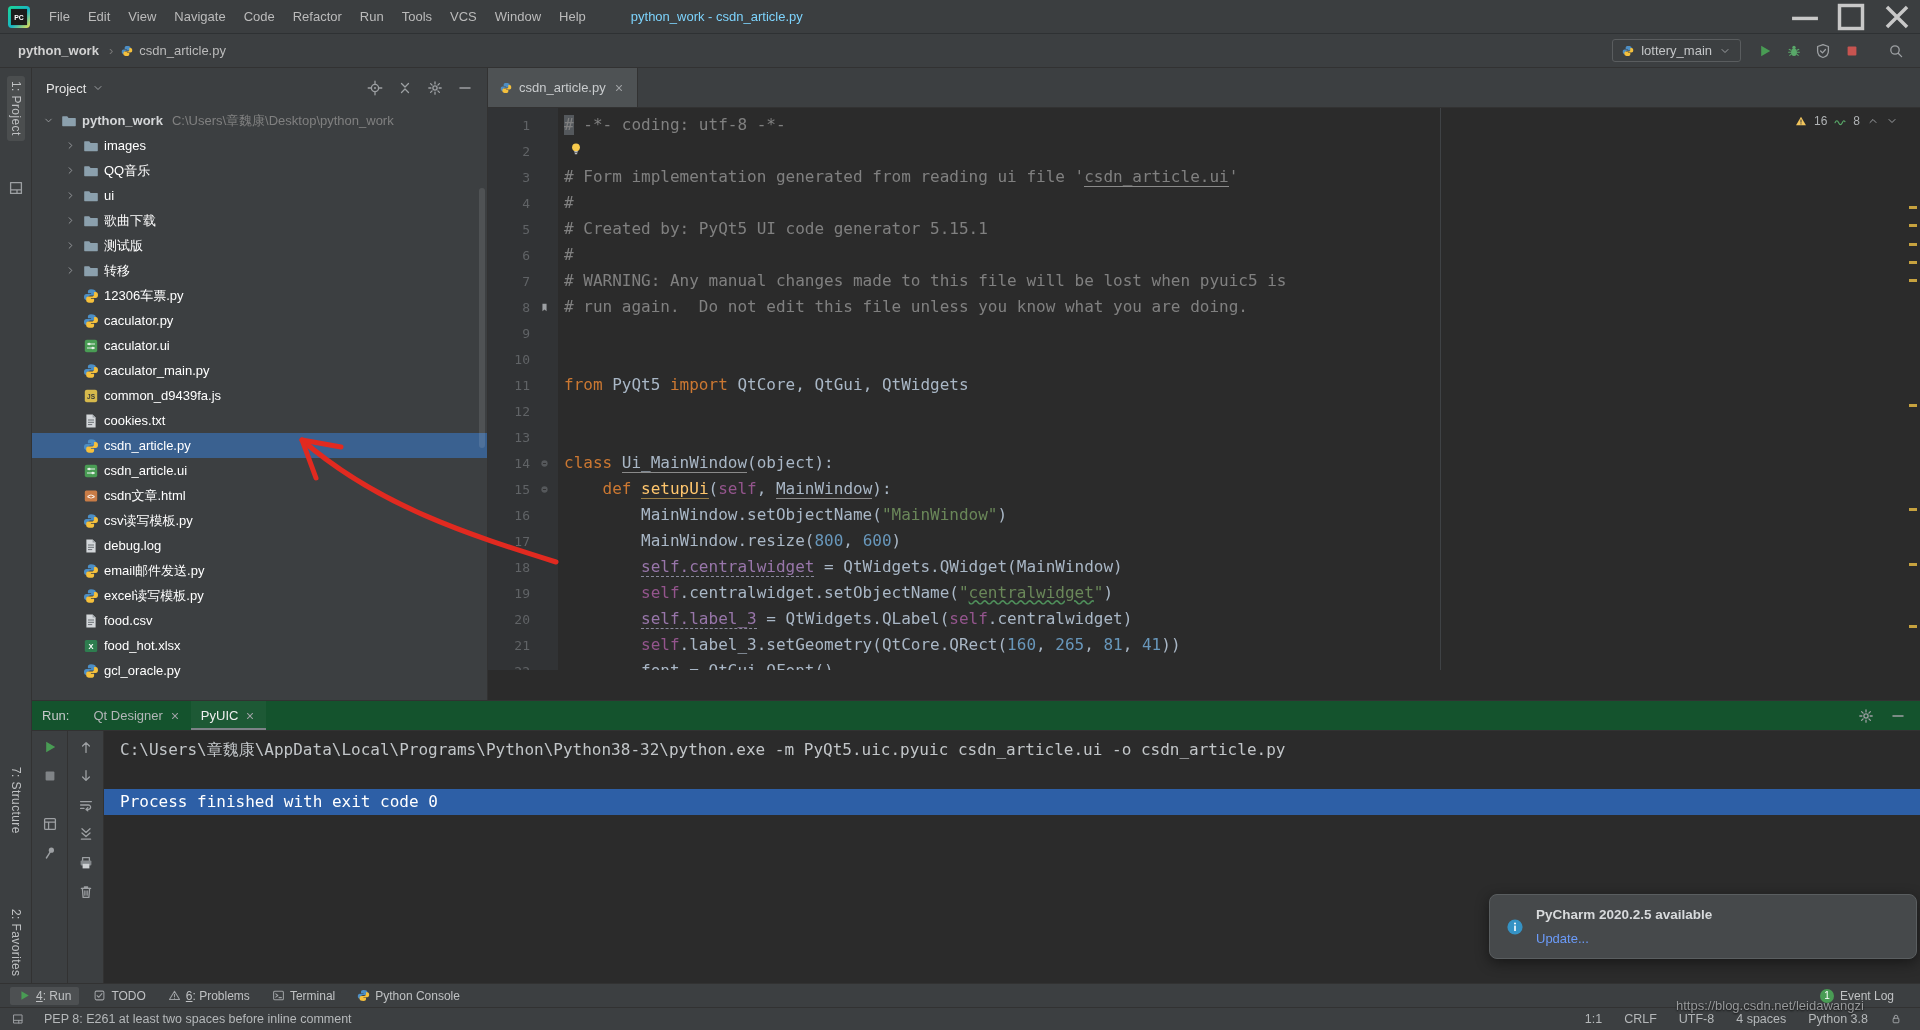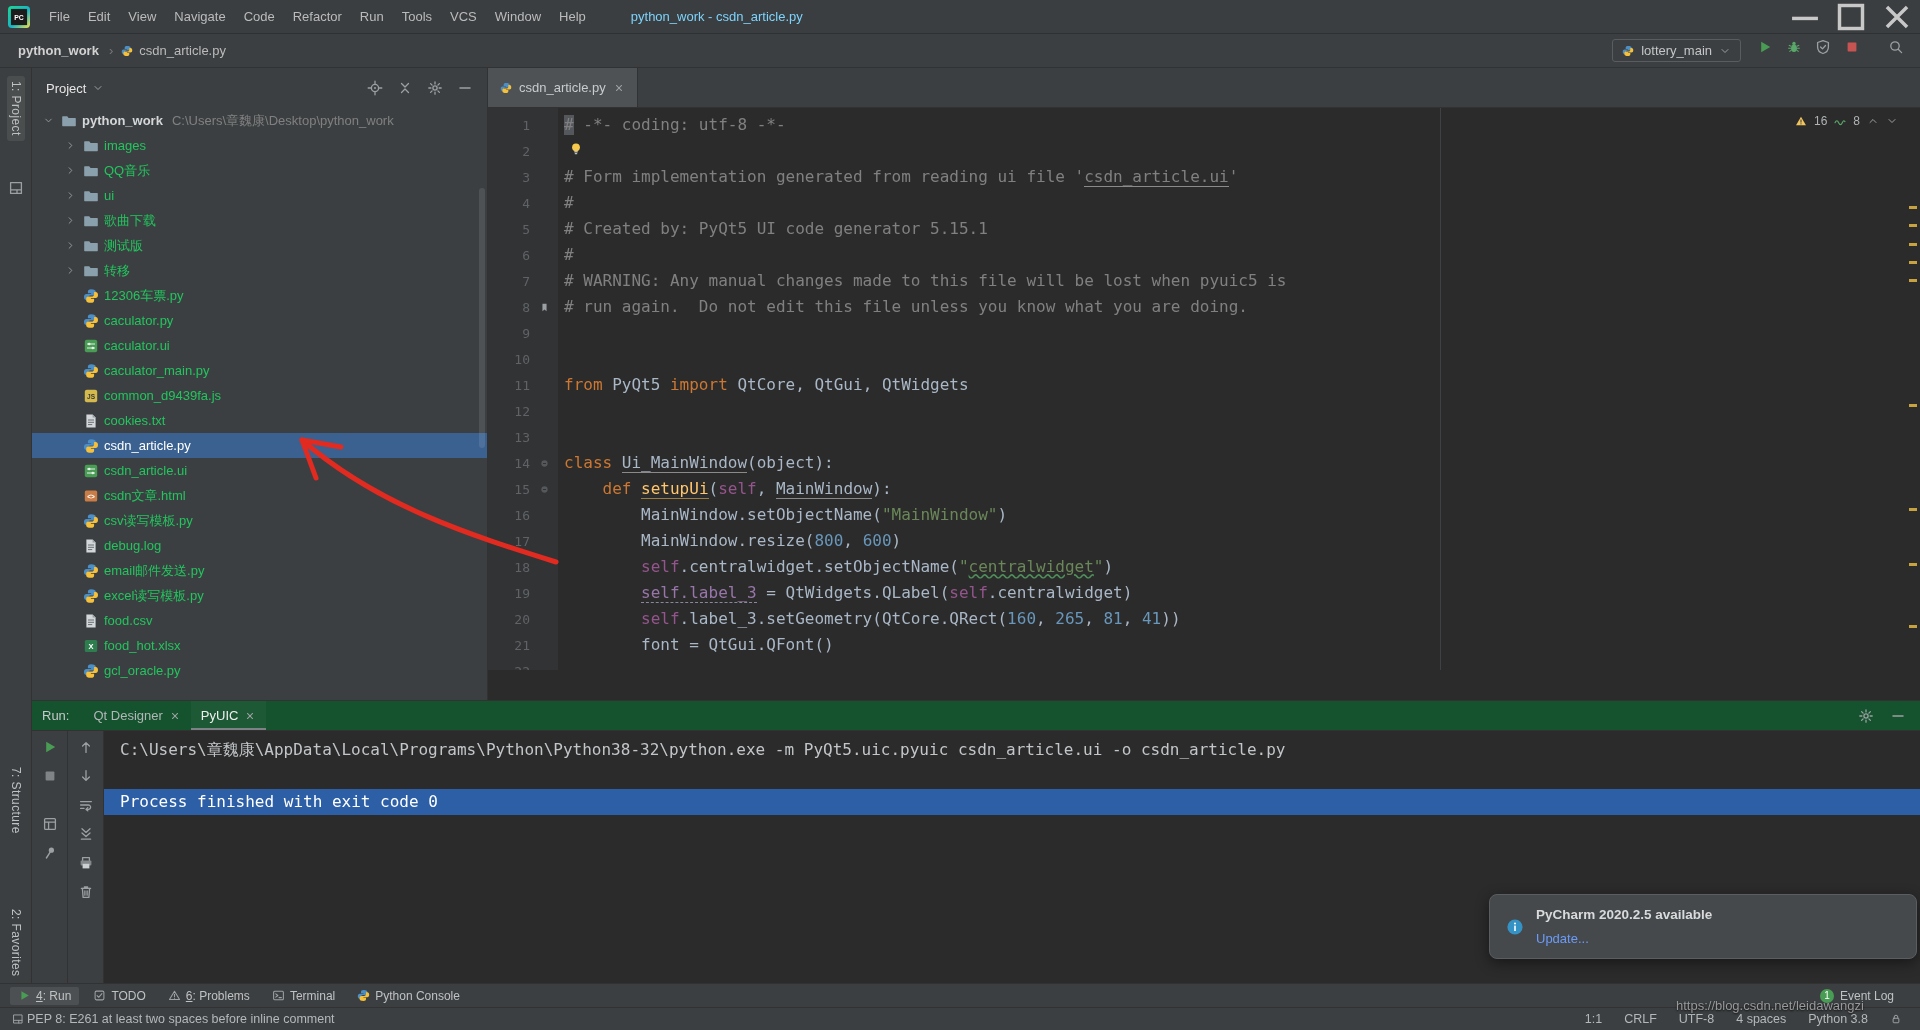--- a/index.html
+++ b/index.html
@@ -21,21 +21,21 @@
   .window-title{margin-left:36px;color:#7dd3fc}
   .win-controls{margin-left:auto;display:flex;height:100%}
   .win-btn{width:46px;display:flex;align-items:center;justify-content:center}
 
   
   .navbar{height:34px;background:#3c3f41;display:flex;align-items:center;padding:0 8px 0 16px;border-bottom:1px solid #323232}
   .breadcrumbs{display:flex;align-items:center;gap:4px}
   .crumb{padding:0 2px}
   .crumb.bold{font-weight:bold;color:#d2d2d2}
   .crumb-sep{color:#787878;padding:0 4px}
-  .nav-right{margin-left:auto;display:flex;align-items:flex-start}
+  .nav-right{margin-left:auto;display:flex;align-items:center}
   .run-config{display:flex;align-items:center;gap:7px;border:1px solid #5a5d5f;border-radius:3px;padding:3px 9px;background:#3c3f41;color:#c4c6c8}
   .nav-actions{display:flex;gap:13px;align-items:center;margin-left:16px;margin-right:28px}
   .search{margin-right:8px}
 
   
   .app-body{display:flex;height:915px}
   .toolstrip{width:32px;background:#3c3f41;border-right:1px solid #323232;position:relative;flex:none}
   .vlabel{position:absolute;left:50%;transform:translateX(-50%);writing-mode:vertical-rl;
     font-size:12px;color:#bfc1c3;letter-spacing:.4px;white-space:nowrap;padding:5px 2px;border-radius:3px}
   .vlabel.top{top:8px;background:rgba(255,255,255,.08)}
@@ -53,21 +53,21 @@
   .tree{height:592px;overflow:hidden}
   .tree-row{height:25px;display:flex;align-items:center;gap:5px;white-space:nowrap}
   .tree-row.root{padding-left:8px}
   .tree-row.child{padding-left:30px}
   .tree-row.selected{background:var(--sel)}
   .tree-row.selected .tree-label{color:#ffffff}
   .chev-spacer{width:16px;flex:none}
   .icn.chev{width:16px;flex:none}
   .root-name{font-weight:bold;color:#d4d6d8}
   .root-path{color:#808080;margin-left:4px}
-  .tree-label{color:#22c55e}
+  .tree-label{color:#ffffff}
   .proj-scrollbar{position:absolute;right:2px;top:120px;width:6px;height:260px;background:rgba(255,255,255,.10);border-radius:3px}
 
   
   .editor-col{flex:1;min-width:0;display:flex;flex-direction:column;background:#2b2b2b}
   .tabbar{height:40px;background:#3c3f41;border-bottom:1px solid #323232;display:flex;align-items:stretch}
   .ed-tab{display:flex;align-items:center;gap:7px;padding:0 12px;background:#4e5254;color:#c9ccce;border-right:1px solid #323232}
   .editor-body{flex:1;position:relative;display:flex;flex-direction:column}
   .editor-scroll{height:562px;display:flex;overflow:hidden}
   .gutter{width:70px;flex:none;background:#313335;padding-top:4px}
   .gutter-row{height:26px;display:flex;align-items:center}
@@ -114,21 +114,21 @@
 
   
   .bottom-tabs{height:24px;background:#3c3f41;border-top:1px solid #323232;display:flex;align-items:center;padding:0 10px;font-size:12px}
   .btabs-left{display:flex;gap:6px;align-items:center}
   .btab{display:flex;align-items:center;gap:5px;padding:2px 8px;border-radius:2px;color:#bfc1c3}
   .btab.active{background:rgba(255,255,255,.09)}
   .btab .icn svg{width:13px;height:13px}
   .event-log{margin-left:auto;display:flex;align-items:center;gap:6px;margin-right:16px;color:#bfc1c3}
   .badge{display:inline-block;width:14px;height:14px;border-radius:50%;background:#499c54;color:#fff;font-size:10px;line-height:14px;text-align:center}
   .statusbar{height:23px;background:#3c3f41;border-top:1px solid #323232;display:flex;align-items:center;padding:0 12px;font-size:12.5px;color:#b5b8ba}
-  .sb-msg{margin-left:3px}
+  .sb-msg{margin-left:20px}
   .sb-right{margin-left:auto;display:flex;align-items:center;gap:22px;margin-right:6px}
 
   
   .notification{position:absolute;left:1489px;top:894px;width:428px;background:#46494b;border:1px solid #5a5e60;
     border-radius:8px;padding:12px 16px;display:flex;gap:12px;z-index:40;box-shadow:0 4px 14px rgba(0,0,0,.45)}
   .info-icon svg{width:18px;height:18px}
   .notif-title{font-weight:bold;color:#d8dadc;font-size:13.5px}
   .notif-action{color:var(--link);margin-top:9px;cursor:pointer}
   .watermark{position:absolute;left:1676px;top:998px;font-size:13px;color:#97999b;z-index:55;text-shadow:0 1px 2px rgba(0,0,0,.8)}
   .arrow{position:absolute;left:0;top:0;z-index:60;pointer-events:none}
@@ -709,20 +709,21 @@
                   <div class="code-line"><span class="tk-c"># run again.  Do not edit this file unless you know what you are doing.</span></div>
                   <div class="code-line"></div>
                   <div class="code-line"></div>
                   <div class="code-line"><span class="tk-k">from</span><span class="tk-p"> PyQt5 </span><span class="tk-k">import</span><span class="tk-p"> QtCore, QtGui, QtWidgets</span></div>
                   <div class="code-line"></div>
                   <div class="code-line"></div>
                   <div class="code-line"><span class="tk-k">class</span><span class="tk-p"> </span><span class="tk-u">Ui_MainWindow</span><span class="tk-p">(object):</span></div>
                   <div class="code-line"><span class="tk-p">    </span><span class="tk-k">def</span><span class="tk-p"> </span><span class="tk-fu">setupUi</span><span class="tk-p">(</span><span class="tk-sf">self</span><span class="tk-p">, </span><span class="tk-u">MainWindow</span><span class="tk-p">):</span></div>
                   <div class="code-line"><span class="tk-p">        MainWindow.setObjectName(</span><span class="tk-s">"MainWindow"</span><span class="tk-p">)</span></div>
                   <div class="code-line"><span class="tk-p">        MainWindow.resize(</span><span class="tk-num">800</span><span class="tk-p">, </span><span class="tk-num">600</span><span class="tk-p">)</span></div>
+                  <div class="code-line"><span class="tk-p">        </span><span class="tk-atu">self.centralwidget</span><span class="tk-p"> = QtWidgets.QWidget(MainWindow)</span></div>
                   <div class="code-line"><span class="tk-p">        </span><span class="tk-sf">self</span><span class="tk-p">.centralwidget.setObjectName(</span><span class="tk-s">"</span><span class="tk-su">centralwidget</span><span class="tk-s">"</span><span class="tk-p">)</span></div>
                   <div class="code-line"><span class="tk-p">        </span><span class="tk-atu">self.label_3</span><span class="tk-p"> = QtWidgets.QLabel(</span><span class="tk-sf">self</span><span class="tk-p">.centralwidget)</span></div>
                   <div class="code-line"><span class="tk-p">        </span><span class="tk-sf">self</span><span class="tk-p">.label_3.setGeometry(QtCore.QRect(</span><span class="tk-num">160</span><span class="tk-p">, </span><span class="tk-num">265</span><span class="tk-p">, </span><span class="tk-num">81</span><span class="tk-p">, </span><span class="tk-num">41</span><span class="tk-p">))</span></div>
                   <div class="code-line"><span class="tk-p">        font = QtGui.QFont()</span></div>
                 </div>
             </div>
             <div class="editor-hscroll"></div>
             <div class="stripe" id="stripe">
                 <div class="stripe-mark" style="top: 98px;"></div>
                 <div class="stripe-mark" style="top: 116px;"></div>

